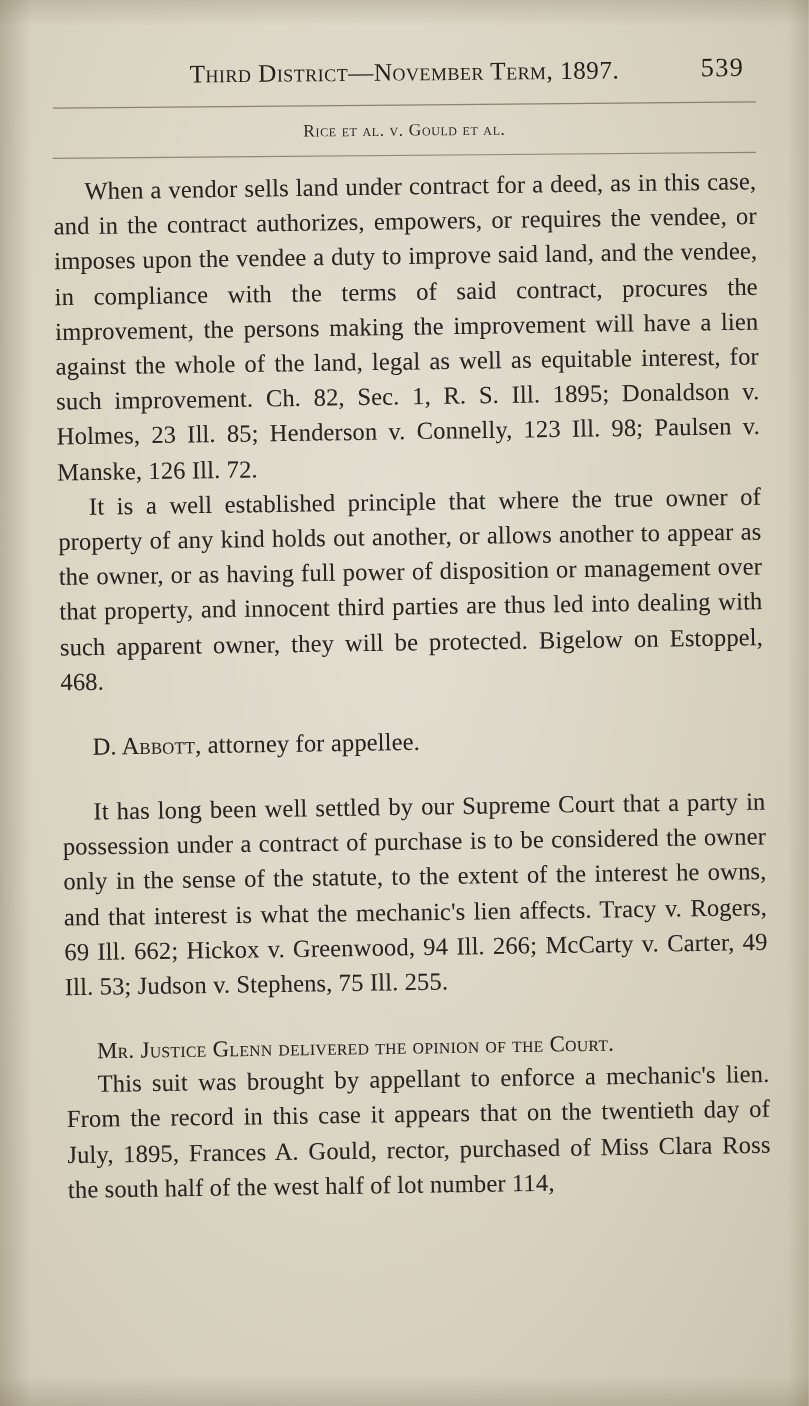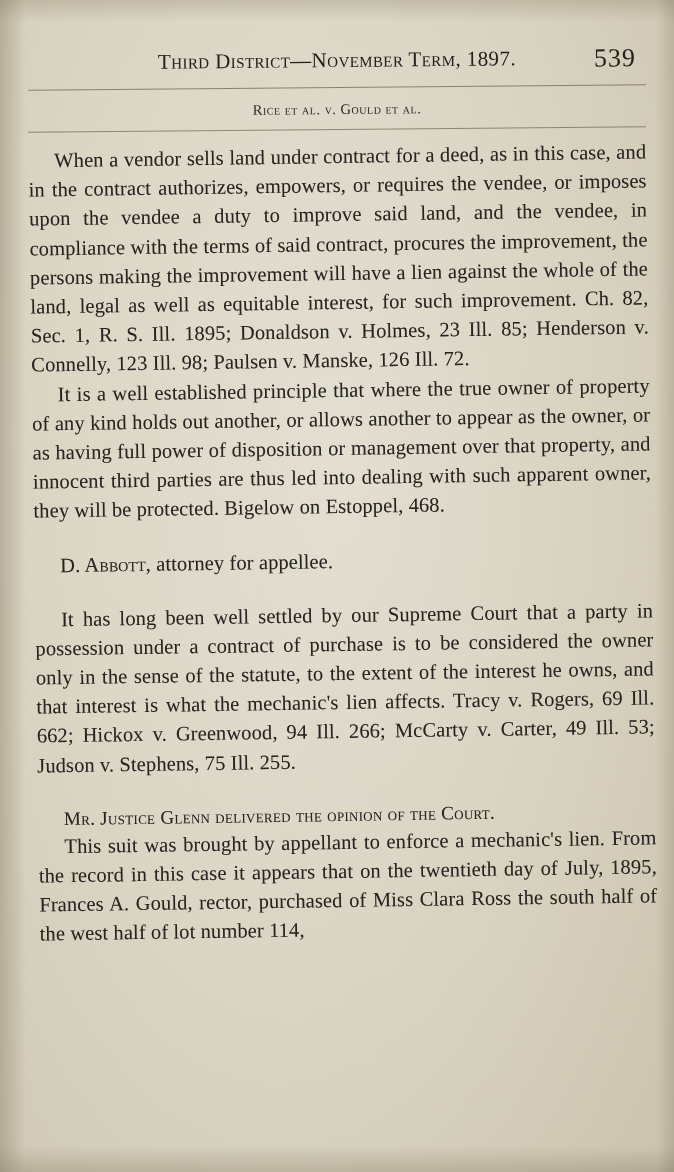--- a/index.html
+++ b/index.html
@@ -18,21 +18,21 @@
   
   .page {
     position: absolute;
     left: 0; top: 0;
     width: 674px;
     height: 1172px;
     background:
       radial-gradient(ellipse at 50% 40%, rgba(255,255,255,0.28) 0%, rgba(255,255,255,0.05) 55%, rgba(120,105,80,0.10) 100%),
       linear-gradient(100deg, #dcd6c4 0%, #d9d3c1 40%, #d4cdb9 100%);
     box-sizing: border-box;
-    padding: 0 28px;
+    padding: 0 44px;
   }
   .edge-left {
     position: absolute;
     left: 0; top: 0; bottom: 0;
     width: 26px;
     background: linear-gradient(to right, rgba(110,96,70,0.30), rgba(110,96,70,0.0));
     pointer-events: none;
   }
   .edge-right {
     position: absolute;
@@ -69,21 +69,21 @@
     font-variant: small-caps;
     font-size: 21px;
     letter-spacing: 0.4px;
     white-space: nowrap;
     color: #23201b;
   }
   .page-number {
     position: absolute;
     right: 10px;
     top: -2px;
-    font-size: 26px;
+    font-size: 22px;
     letter-spacing: 1px;
     color: #23201b;
     margin-left: 44px;
   }
 
   .rule {
     margin-top: 14px;
     height: 1px;
     background: #6d6552;
     opacity: 0.75;

